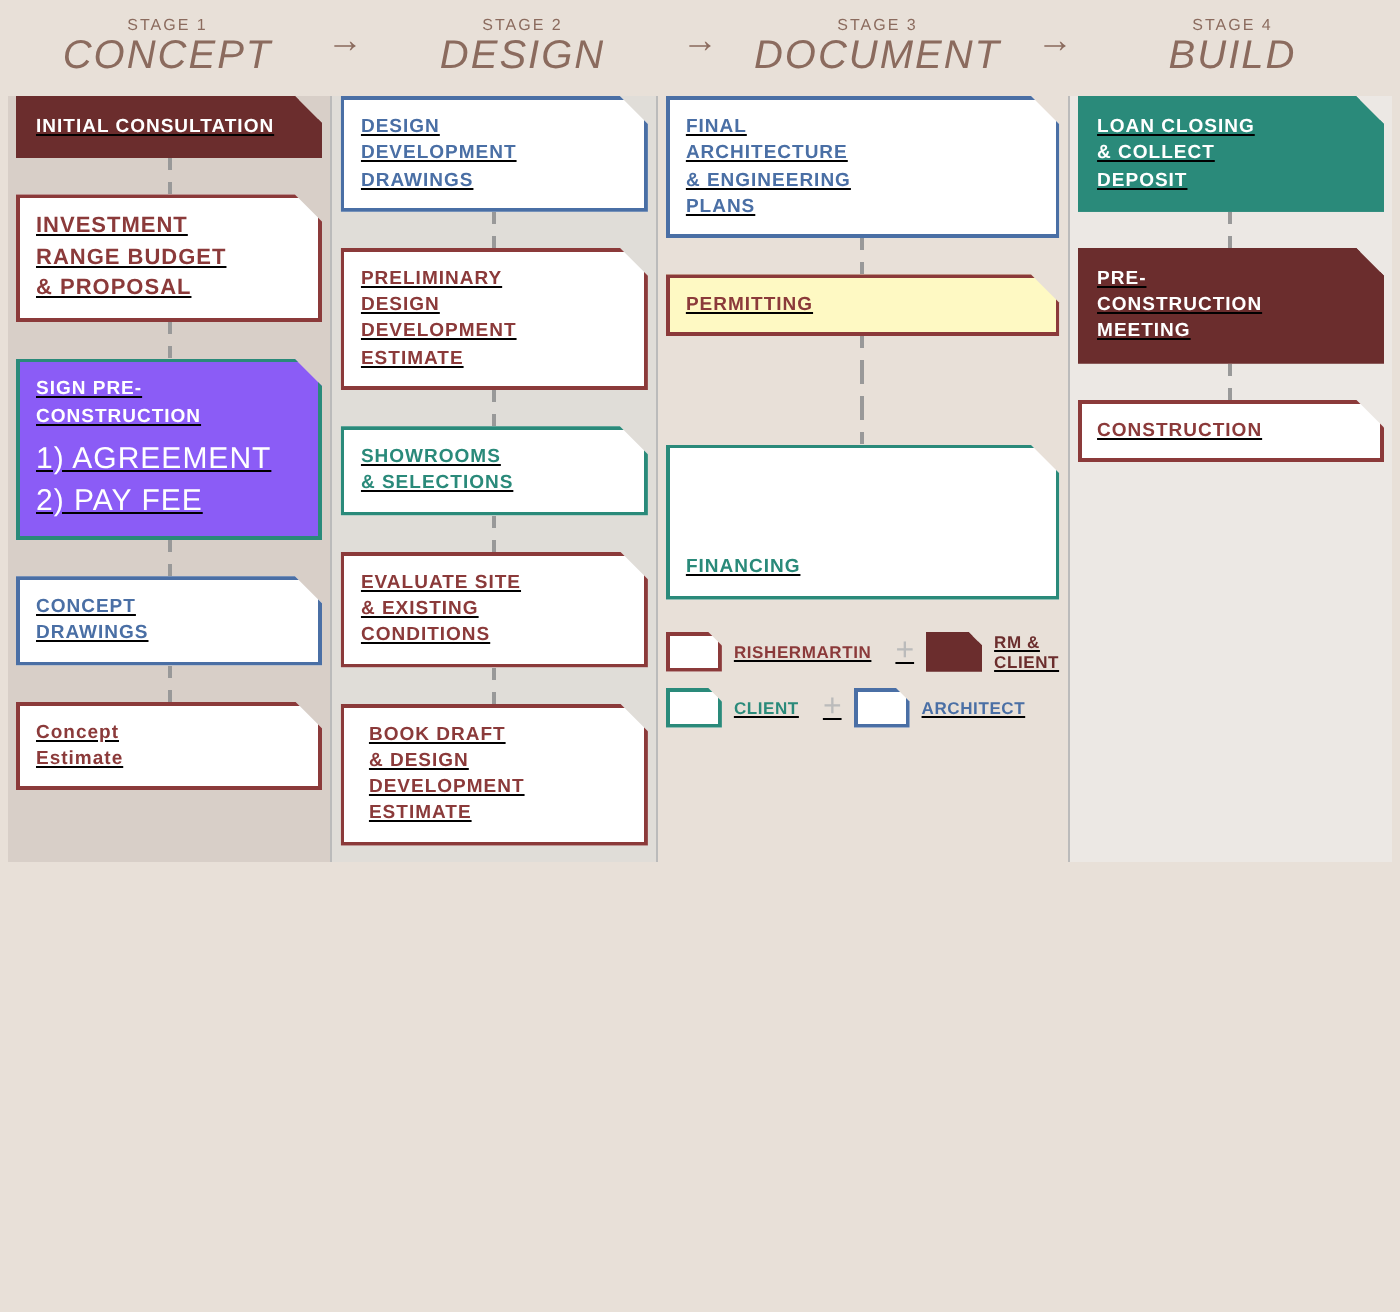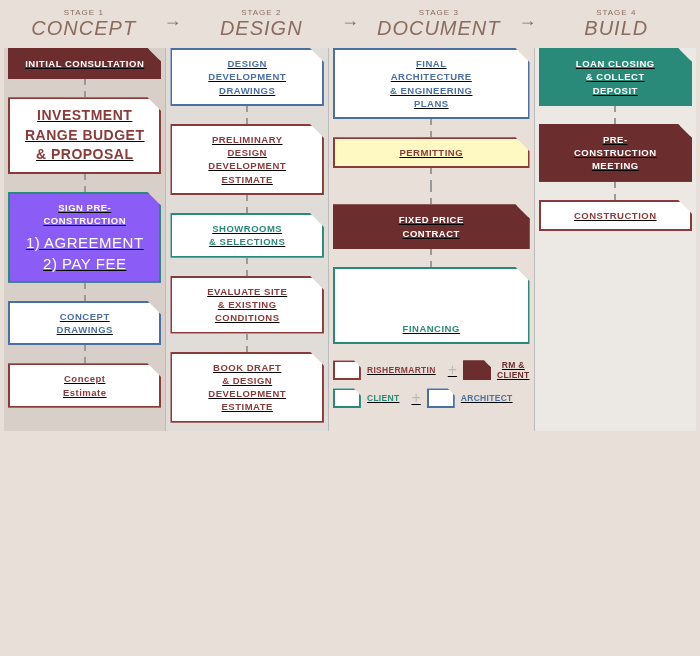--- a/index.html
+++ b/index.html
@@ -8,21 +8,20 @@
       background: #e8e0d8;
       width: 700px;
       min-height: 656px;
       overflow: hidden;
     }
 
     .main-container {
       width: 700px;
       background: #e8e0d8;
       padding: 0;
-      text-align: center;
     }
 
     
     .header {
       display: flex;
       align-items: center;
       padding: 8px 4px 4px 4px;
       background: #e8e0d8;
     }
 
@@ -103,21 +102,21 @@
   <div style="display:flex; width:100%; padding: 0 4px; gap:0;">
 
     <div class="col" style="background: #d8cfc8; border-right:1px solid #bbb; padding-bottom:8px;">
 
       <div style="width:100%; clip-path: polygon(0 0, calc(100% - 14px) 0, 100% 14px, 100% 100%, 0 100%); background:#6b2d2d; border:2px solid #6b2d2d; padding:7px 8px; color:white; font-size:9.5px; font-weight:bold; letter-spacing:0.5px; line-height:1.4;">
         <div>INITIAL CONSULTATION</div>
       </div>
 
       <div class="connector"></div>
 
-      <div style="width:100%; clip-path: polygon(0 0, calc(100% - 14px) 0, 100% 14px, 100% 100%, 0 100%); background:white; border:2px solid #8b3a3a; padding:7px 8px; color:#8b3a3a; font-size:14px; font-weight:bold; letter-spacing:0.5px; line-height:1.4;">
+      <div style="width:100%; clip-path: polygon(0 0, calc(100% - 14px) 0, 100% 14px, 100% 100%, 0 100%); background:white; border:2px solid #8b3a3a; padding:7px 8px; color:#8b3a3a; font-size:11px; font-weight:bold; letter-spacing:0.5px; line-height:1.4;">
         <div style="white-space:pre-line;">INVESTMENT
 RANGE BUDGET
 &amp; PROPOSAL</div>
       </div>
 
       <div class="connector"></div>
 
       <div style="width:100%; clip-path: polygon(0 0, calc(100% - 14px) 0, 100% 14px, 100% 100%, 0 100%); background:#8b5cf6; border:2px solid #2a8a7a; padding:7px 8px; color:white; font-size:9.5px; font-weight:bold; letter-spacing:0.5px; line-height:1.4;">
         <div style="white-space:pre-line;">SIGN PRE-
 CONSTRUCTION</div>
@@ -197,24 +196,20 @@
 
       <div style="width:100%; clip-path: polygon(0 0, calc(100% - 14px) 0, 100% 14px, 100% 100%, 0 100%); background:#fef9c3; border:2px solid #8b3a3a; padding:7px 8px; color:#8b3a3a; font-size:9.5px; font-weight:bold; letter-spacing:0.5px; line-height:1.4;">
         <div style="white-space:pre-line;">PERMITTING</div>
       </div>
 
       <div class="connector"></div>
 
 
       <div class="connector"></div>
 
-      <div style="width:100%; clip-path: polygon(0 0, calc(100% - 14px) 0, 100% 14px, 100% 100%, 0 100%); background:#6b2d2d; border:2px solid #6b2d2d; padding:7px 8px; color:white; font-size:9.5px; font-weight:bold; letter-spacing:0.5px; line-height:1.4;">
-        <div style="white-space:pre-line;">FIXED PRICE
-CONTRACT</div>
-      </div>
 
       <div class="connector"></div>
 
       <div style="width:100%; clip-path: polygon(0 0, calc(100% - 14px) 0, 100% 14px, 100% 100%, 0 100%); background:white; border:2px solid #2a8a7a; padding:7px 8px; color:#2a8a7a; font-size:9.5px; font-weight:bold; letter-spacing:0.5px; line-height:1.4;">
         <div style="white-space:pre-line;margin-top:46px;">FINANCING</div>
       </div>
 
       <div style="margin-top:12px; width:100%; padding:4px 0;">
         <div style="display:flex; align-items:center; gap:6px; margin-bottom:8px;">
 

